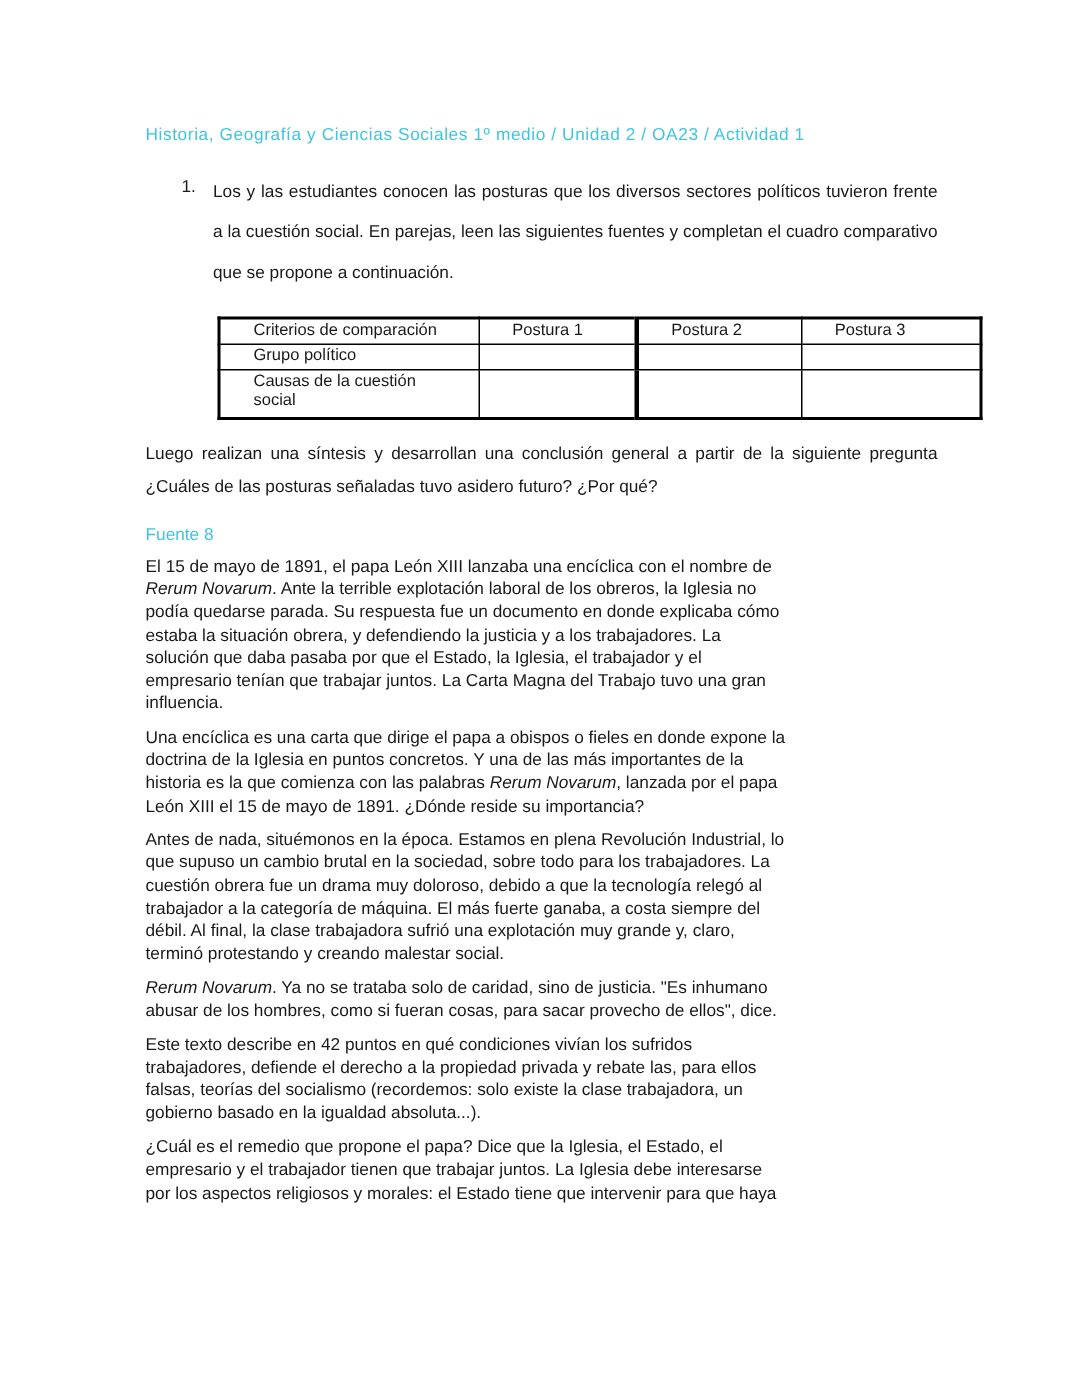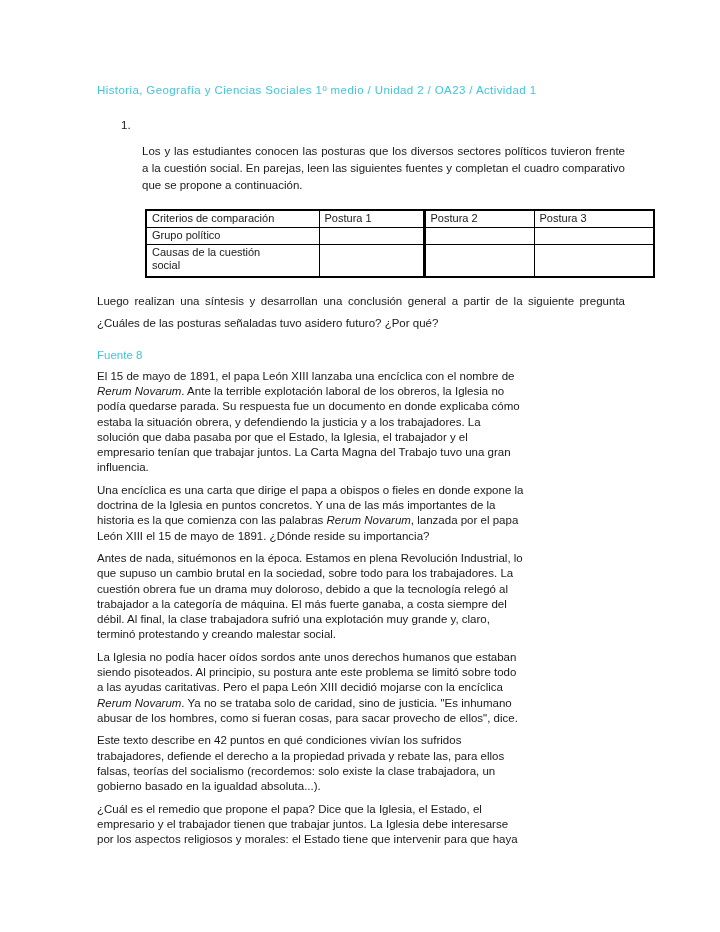--- a/index.html
+++ b/index.html
@@ -22,36 +22,35 @@
     color: var(--accent, #3fc6dc);
     white-space: nowrap;
   }
   .activity { display: flex; margin: 19px 0 0 24px; }
   .activity .num {
     flex: none; width: 21px;
     font-size: 11.5px; line-height: 21.5px;
   }
   .activity .text {
     flex: 1;
-    font-size: 11.5px; line-height: 17px;
+    font-size: 11.5px; line-height: 27px;
     text-align: justify;
-    margin-top: 28px;
   }
   table.cmp {
     border-collapse: collapse;
     table-layout: fixed;
     width: 508px;
     margin: 15px 0 0 48px;
     border: 2px solid #000;
   }
   .cmp th, .cmp td {
     border: 1.5px solid #000;
     font-size: 11px; font-weight: normal;
     line-height: 13.5px;
-    padding: 1px 5px;
+    padding: 1px 22px;
     vertical-align: top;
     text-align: left;
     overflow: hidden;
   }
   .cmp th.postura { }
   .cmp .thick-left { border-left-width: 3px; }
   .cmp thead tr { height: 17px; }
   .cmp tbody tr.r1 { height: 17px; }
   .cmp tbody tr.r2, .cmp tbody tr.r3 { height: 33px; }
   .criterion { white-space: pre-line; }
@@ -134,24 +133,21 @@
       <p class="src"><span>Una encíclica es una carta que dirige el papa a obispos o fieles en donde expone la
 doctrina de la Iglesia en puntos concretos. Y una de las más importantes de la
 historia es la que comienza con las palabras </span><em>Rerum Novarum</em><span>, lanzada por el papa
 León XIII el 15 de mayo de 1891. ¿Dónde reside su importancia?</span></p>
       <p class="src"><span>Antes de nada, situémonos en la época. Estamos en plena Revolución Industrial, lo
 que supuso un cambio brutal en la sociedad, sobre todo para los trabajadores. La
 cuestión obrera fue un drama muy doloroso, debido a que la tecnología relegó al
 trabajador a la categoría de máquina. El más fuerte ganaba, a costa siempre del
 débil. Al final, la clase trabajadora sufrió una explotación muy grande y, claro,
 terminó protestando y creando malestar social.</span></p>
-      <p class="src"><span>La Iglesia no podía hacer oídos sordos ante unos derechos humanos que estaban
-siendo pisoteados. Al principio, su postura ante este problema se limitó sobre todo
-a las ayudas caritativas. Pero el papa León XIII decidió mojarse con la encíclica
-</span><em>Rerum Novarum</em><span>. Ya no se trataba solo de caridad, sino de justicia. "Es inhumano
+      <p class="src"><em>Rerum Novarum</em><span>. Ya no se trataba solo de caridad, sino de justicia. "Es inhumano
 abusar de los hombres, como si fueran cosas, para sacar provecho de ellos", dice.</span></p>
       <p class="src"><span>Este texto describe en 42 puntos en qué condiciones vivían los sufridos
 trabajadores, defiende el derecho a la propiedad privada y rebate las, para ellos
 falsas, teorías del socialismo (recordemos: solo existe la clase trabajadora, un
 gobierno basado en la igualdad absoluta...).</span></p>
       <p class="src"><span>¿Cuál es el remedio que propone el papa? Dice que la Iglesia, el Estado, el
 empresario y el trabajador tienen que trabajar juntos. La Iglesia debe interesarse
 por los aspectos religiosos y morales: el Estado tiene que intervenir para que haya</span></p>
     </div>
 

